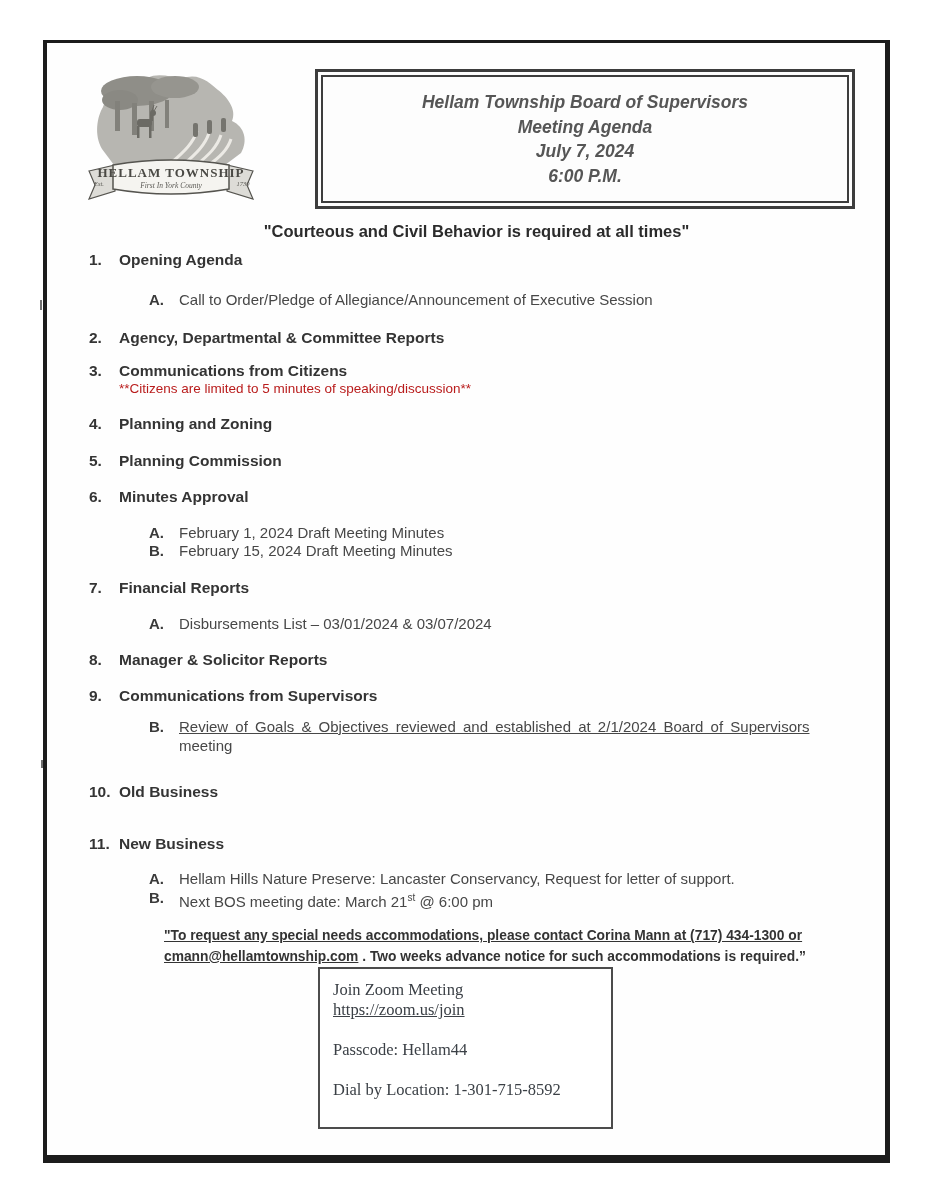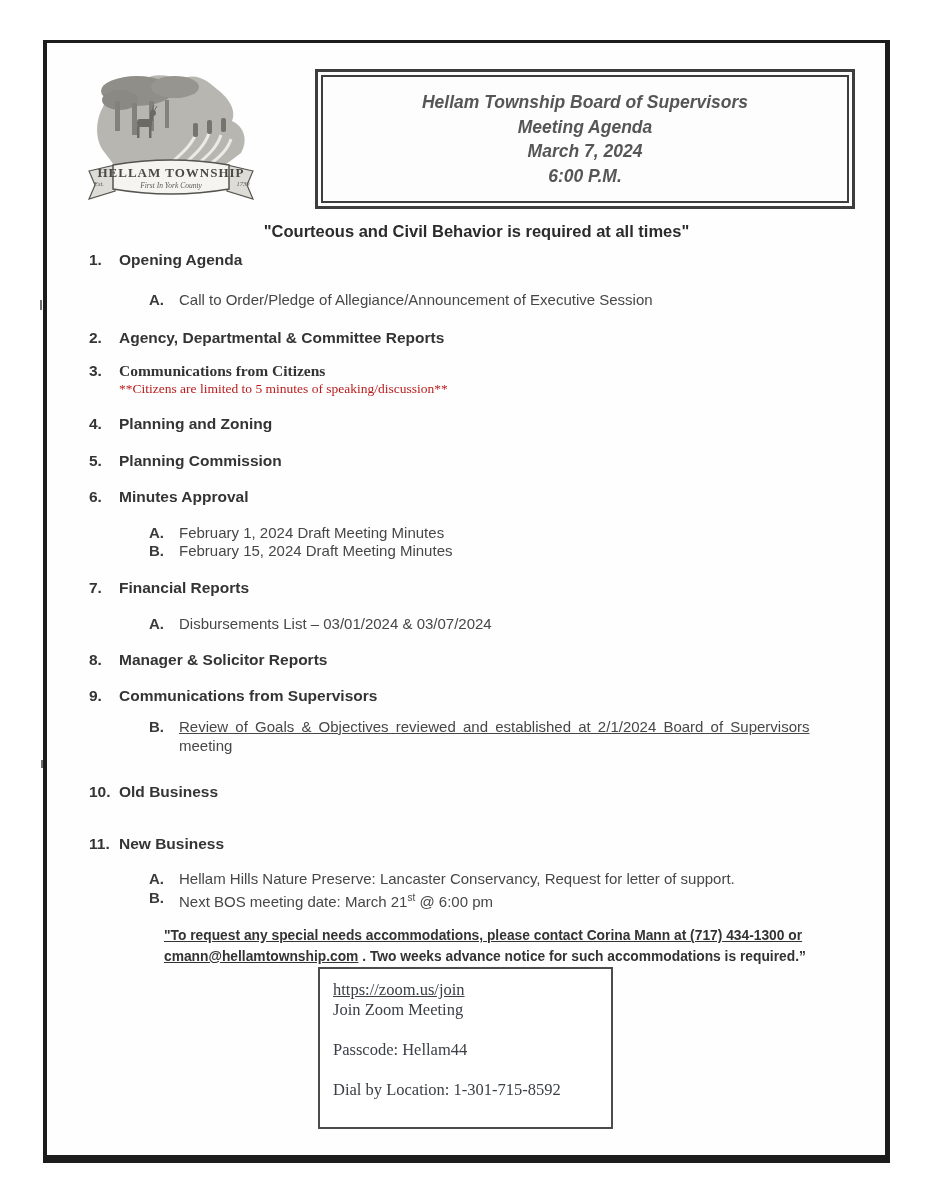--- a/index.html
+++ b/index.html
@@ -24,21 +24,21 @@
     position:absolute;inset:3px;border:2px solid #3d3d3d;
     display:flex;flex-direction:column;justify-content:center;align-items:center;
     font-weight:bold;font-style:italic;font-size:17.5px;line-height:24.5px;color:#565656;
     text-align:center;
   }
   
   .content{position:absolute;left:42px;top:178px;width:775px;font-size:15px;color:#424242;}
   .quote{font-weight:bold;font-size:16.5px;color:#2b2b2b;text-align:center;line-height:21px;}
   .item{display:flex;font-weight:bold;color:#343434;font-size:15.5px;line-height:19px;}
   .item .num{flex:0 0 30px;}
-  .ibody{display:block;font-family:Liberation Serif, serif;}
+  .ibody{display:block;}
   .inote{display:block;font-weight:normal;font-size:13.5px;color:#b91c1c;line-height:17px;}
   .subs{margin-left:60px;color:#474747;}
   .sub{display:flex;line-height:18.5px;font-size:15px;}
   .sub .slet{flex:0 0 30px;font-weight:bold;color:#3a3a3a;}
   .sub .stext{flex:1;}
   .nowrap{white-space:nowrap;text-decoration:underline;}
   sup{font-size:10px;margin-top:8px;}
   .note-accom{
     margin-left:75px;width:680px;font-weight:bold;font-size:13.8px;
     line-height:20.5px;color:#333333;
@@ -106,21 +106,21 @@
         <text x="24" y="119" text-anchor="middle" font-family="Liberation Serif,serif" font-style="italic" font-size="6.5" fill="#5a5954">Est.</text>
         <text x="168" y="119" text-anchor="middle" font-family="Liberation Serif,serif" font-style="italic" font-size="6.5" fill="#5a5954">1739</text>
       </g>
     </svg>
   </div>
 
   <div class="title-box">
     <div class="title-inner">
       <div>Hellam Township Board of Supervisors</div>
       <div>Meeting Agenda</div>
-      <div>March 7, 2024</div>
+      <div>July 7, 2024</div>
       <div>6:00 P.M.</div>
     </div>
   </div>
 
   <div class="content">
 
     <div class="quote">"Courteous and Civil Behavior is required at all times"</div>
 
     <div class="item" style="margin-top:8px">
       <span class="num">1.</span>
@@ -217,22 +217,22 @@
         <span class="stext"><span>Next BOS meeting date: March 21</span><sup>st</sup><span> @ 6:00 pm</span></span>
       </div>
     </div>
 
     <div class="note-accom" style="margin-top:15px">
       <span class="nowrap">"To request any special needs accommodations, please contact Corina Mann at (717) 434-1300 or</span><br>
       <span class="email">cmann@hellamtownship.com</span><span> . Two weeks advance notice for such accommodations is required.”</span>
     </div>
 
     <div class="zoom-box">
+      <div>Join Zoom Meeting</div>
       <div><span class="zlink">https://zoom.us/join</span></div>
-      <div>Join Zoom Meeting</div>
       <div class="zgap"></div>
       <div>Passcode: Hellam44</div>
       <div class="zgap"></div>
       <div>Dial by Location: 1-301-715-8592</div>
     </div>
 
   </div>
 </div>
 
 <div class="artifact" style="left:40px;top:300px;width:2px;height:10px;"></div>

